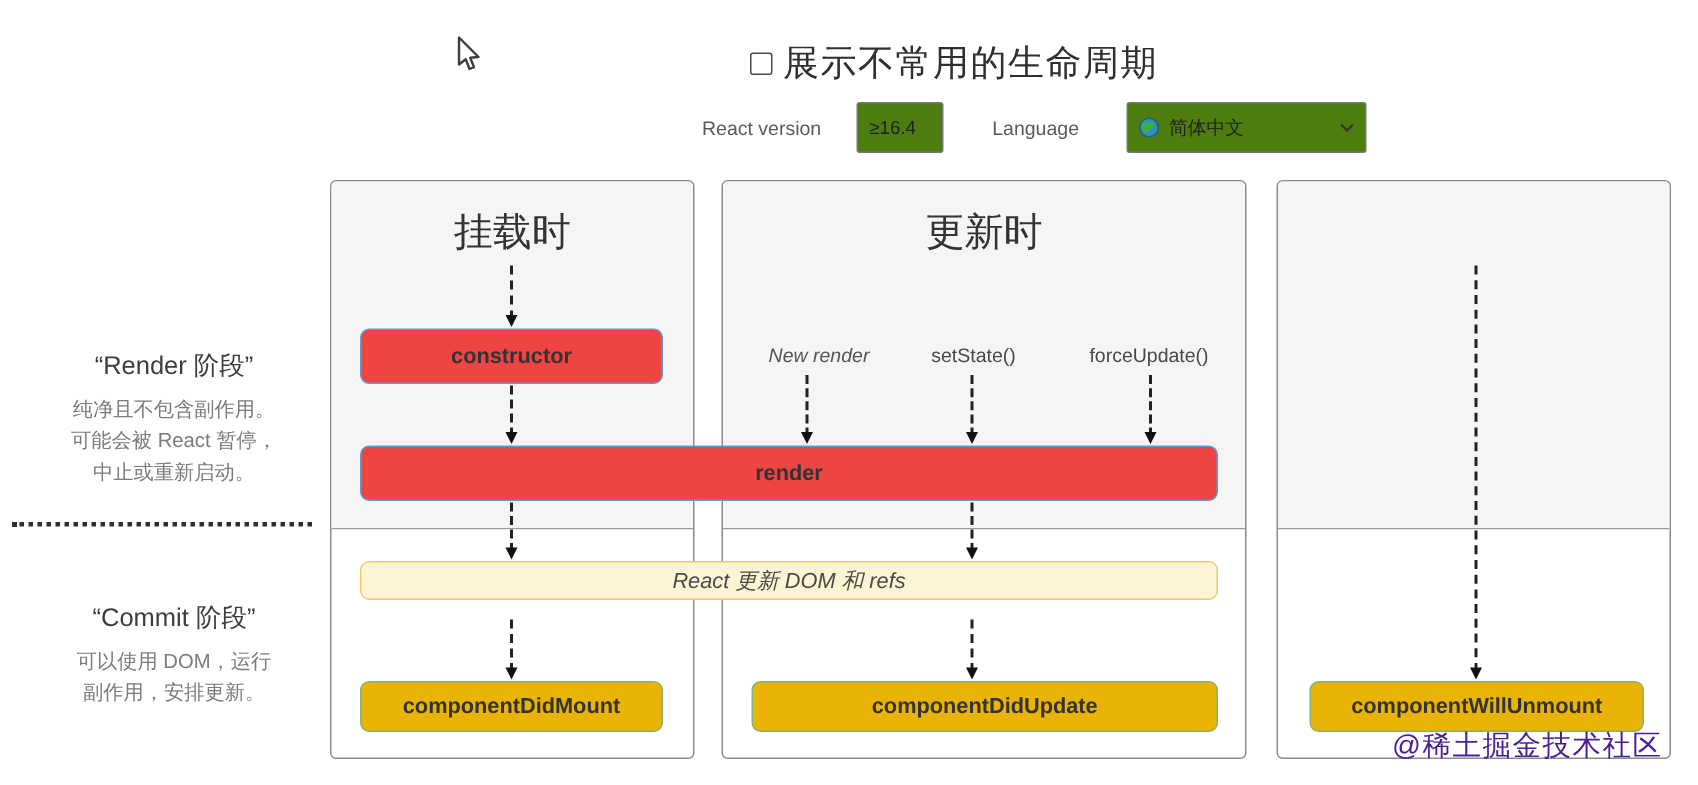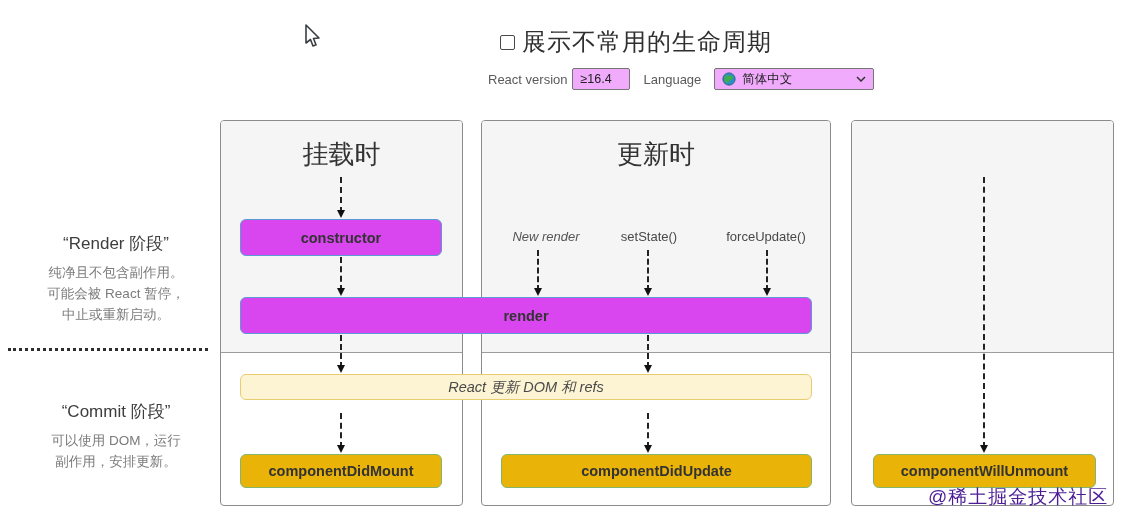--- a/index.html
+++ b/index.html
@@ -4,25 +4,25 @@
 <style>
   html,body{margin:0;padding:0;background:#fff;}
   .screen{
     position:relative;width:1132px;height:523px;background:#ffffff;overflow:hidden;
     font-family:"Liberation Sans","DejaVu Sans",sans-serif;color:#333;
   }
   
   .title-row{position:absolute;left:500px;top:26px;display:flex;align-items:center;gap:7px;z-index:4;}
   .checkbox{width:13px;height:13px;border:1.5px solid #4a4a4a;border-radius:2px;background:#fff;flex:0 0 auto;}
   .page-title{font-size:24px;color:#2f2f2f;letter-spacing:1px;white-space:nowrap;}
-  .controls-row{position:absolute;left:468px;top:68px;display:flex;align-items:center;gap:5px;z-index:4;margin-left:20px;}
+  .controls-row{position:absolute;left:468px;top:68px;display:flex;align-items:center;gap:24px;z-index:4;}
   .ctl-label{font-size:13px;color:#5a5a5a;white-space:nowrap;}
   .select{
     display:flex;align-items:center;gap:6px;height:22px;box-sizing:border-box;
-    border:1px solid #767676;border-radius:2px;background:#f0abfc;padding:4px 7px;
+    border:1px solid #767676;border-radius:2px;background:#4d7c0f;padding:16px 7px;
     font-size:12.5px;color:#222;cursor:default;
   }
   .select .spacer{flex:1;}
   .sel-version{width:58px;}
   .sel-language{width:160px;margin-left:8px;}
   .globe{width:14px;height:14px;flex:0 0 auto;}
   
   .phase-block{position:absolute;width:204px;text-align:center;z-index:2;}
   .phase-title{font-size:17px;color:#3d3d3d;margin-bottom:7px;white-space:nowrap;}
   .phase-line{font-size:13.5px;color:#7b7b7b;line-height:21px;white-space:nowrap;}
@@ -31,21 +31,21 @@
   .panel{position:absolute;top:120px;height:386px;box-sizing:border-box;border:1px solid #8b8b8b;border-radius:4px;background:#fff;z-index:1;}
   .phase-top{position:absolute;left:0;right:0;top:0;height:231px;background:#f5f5f5;border-bottom:1px solid #9c9c9c;border-radius:3px 3px 0 0;}
   .panel-title{position:absolute;top:16px;left:0;right:0;text-align:center;font-size:26px;color:#333;z-index:2;}
   .trigger{position:absolute;top:108px;transform:translateX(-50%);font-size:13px;color:#484848;white-space:nowrap;z-index:2;}
   .trigger.italic{font-style:italic;color:#555;}
   
   .node{
     position:absolute;display:flex;align-items:center;justify-content:center;box-sizing:border-box;
     border-radius:6px;font-weight:700;font-size:14.5px;color:#333;z-index:3;white-space:nowrap;
   }
-  .node.blue{background:#d946ef;border:1px solid #5b9bd5;}
+  .node.blue{background:#ef4444;border:1px solid #5b9bd5;}
   .node.green{background:#eab308;border:1px solid #85b56d;}
   .node.yellow{background:#fdf4d3;border:1px solid #e9cc70;font-weight:400;font-style:italic;color:#4a4a4a;}
   
   .arrow{position:absolute;width:2px;z-index:2;}
   .arrow .shaft{position:absolute;left:0;top:0;bottom:5px;width:0;border-left:2px dashed #222;}
   .arrow .head{position:absolute;left:-3.5px;bottom:0;width:0;height:0;border-left:4.5px solid transparent;border-right:4.5px solid transparent;border-top:8px solid #111;}
   
   .watermark{position:absolute;left:928px;top:484px;font-size:19px;color:#4c1d95;letter-spacing:1px;z-index:5;white-space:nowrap;}
   .cursor{position:absolute;left:302px;top:24px;z-index:6;}
 </style>

